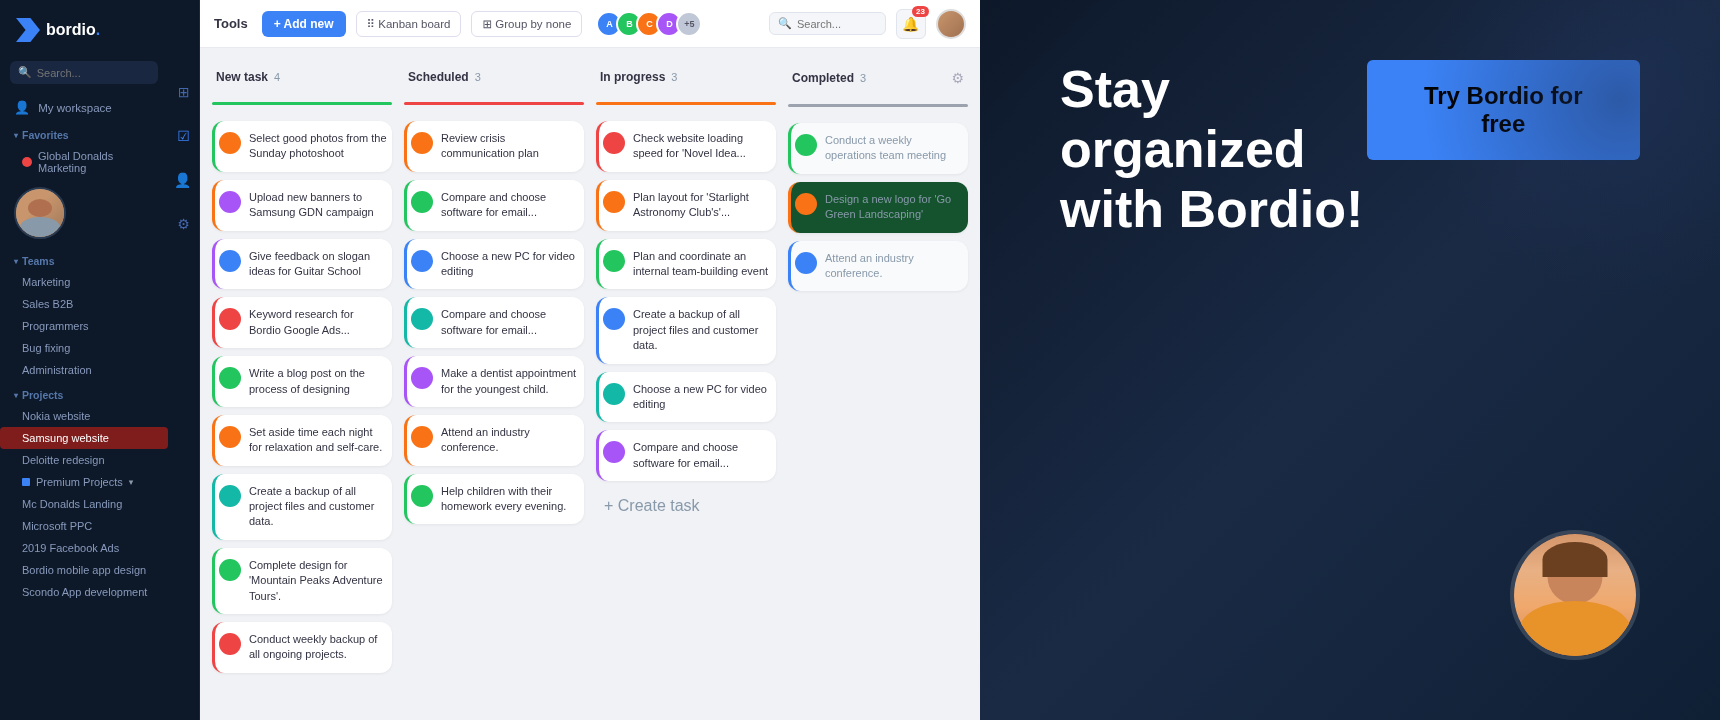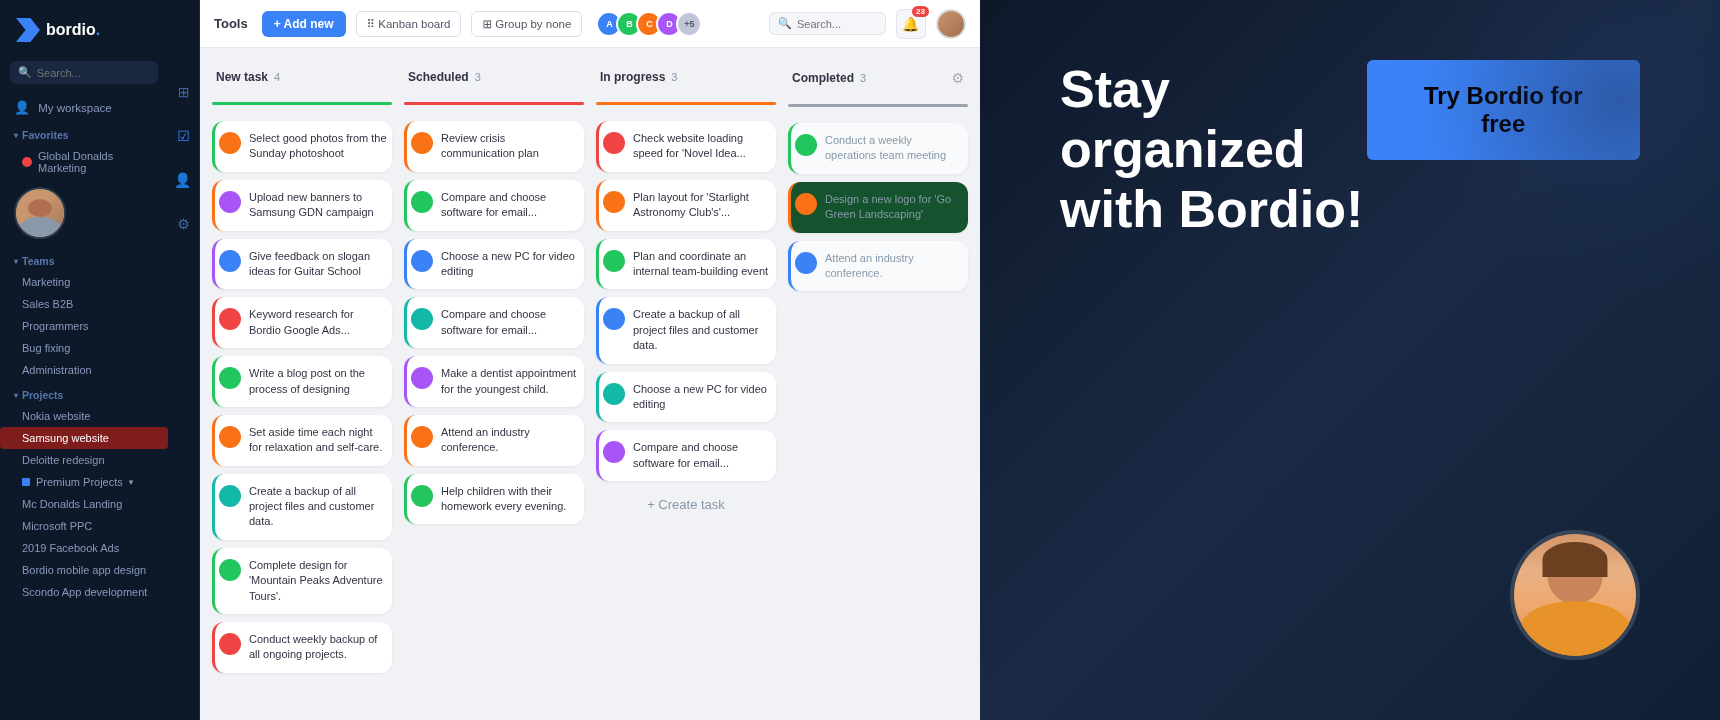--- a/index.html
+++ b/index.html
@@ -405,22 +405,21 @@
     }
     .card-text {
       font-size: 11px;
       color: #334;
       line-height: 1.4;
       font-weight: 500;
     }
 
     .create-task-btn {
       color: #8899aa;
-      font-size: 13px;
-      text-align: center;
+      font-size: 16px;
       padding: 8px;
       cursor: pointer;
       border-radius: 6px;
     }
 
     
     .promo-panel {
       width: 740px;
       height: 720px;
       background: linear-gradient(135deg, #0d1829 0%, #1a2a45 50%, #0f2035 100%);

